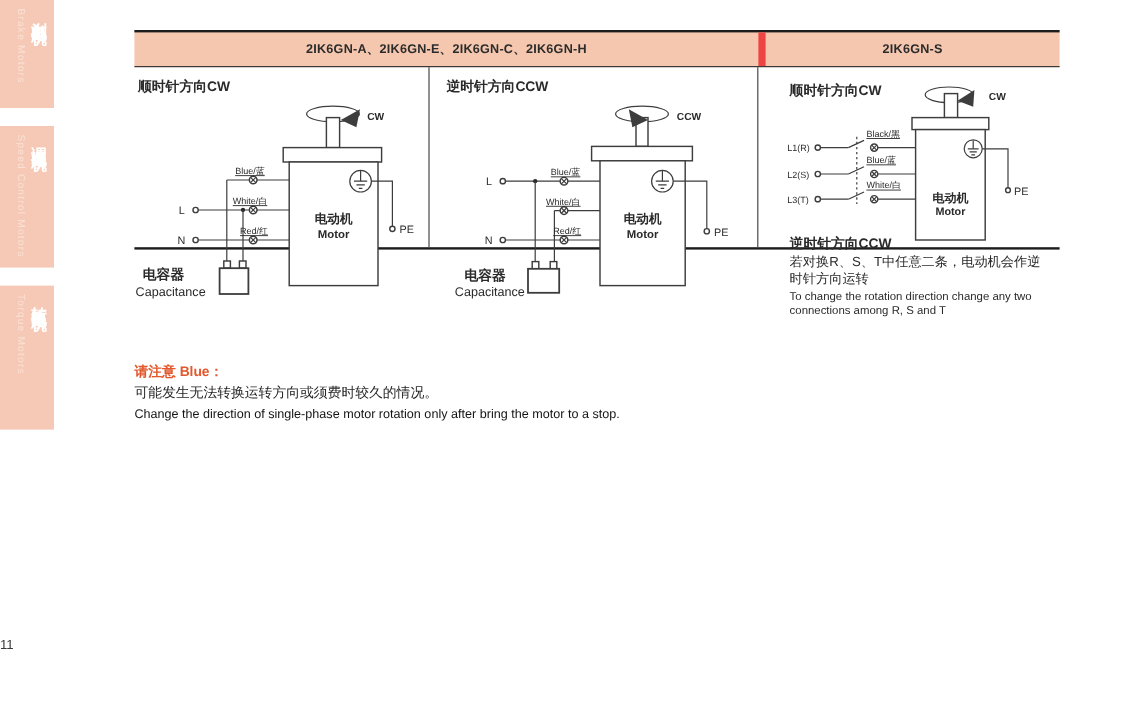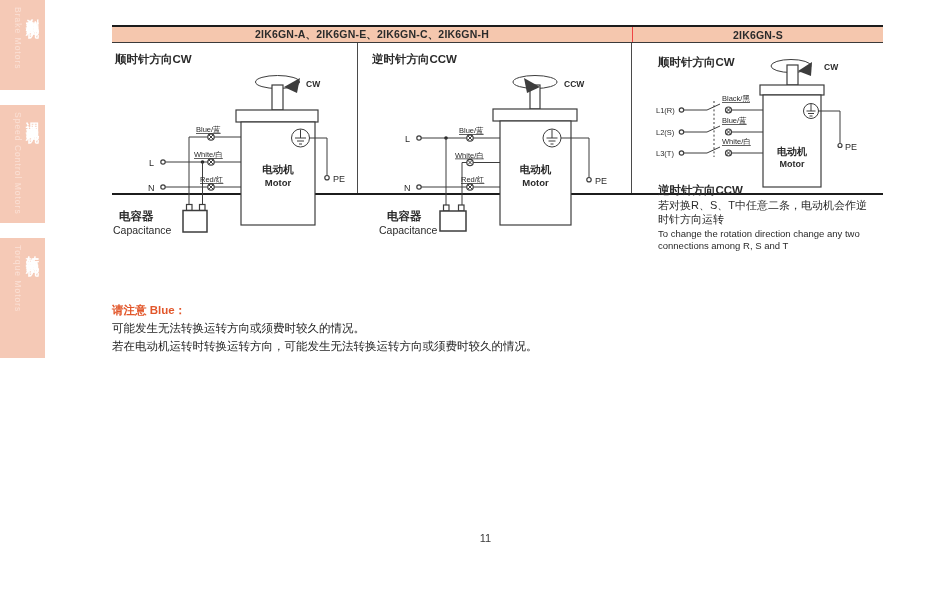--- a/index.html
+++ b/index.html
@@ -8,25 +8,25 @@
 
   
   .side-tab{position:absolute;left:0;width:45px;background:#f5c9b6;
             writing-mode:vertical-rl;box-sizing:border-box;padding:7px 5px 0 0;}
   .side-tab .zh{font-size:13px;font-weight:700;color:#ffffff;letter-spacing:2px;line-height:1.25;}
   .side-tab .en{font-size:8.5px;color:#fbe0d5;letter-spacing:1px;line-height:1.6;}
 
   
   .doc-table{position:absolute;left:112px;top:25px;width:771px;box-sizing:border-box;}
   .tbl-header{display:flex;border-top:2px solid #1c1c1c;border-bottom:1px solid #3a3a3a;
-              background:#f5c7ae;height:18px;box-sizing:border-box;}
+              background:#f5c7ae;height:31px;box-sizing:border-box;}
   .tbl-header .cell{display:flex;align-items:center;justify-content:center;
                     font-size:10.5px;font-weight:600;color:#2b2b2b;letter-spacing:.2px;}
   .cell.c1{width:520px;}
-  .cell.c2{flex:1;border-left:1px solid #ef4444;box-sizing:border-box;}
+  .cell.c2{flex:1;border-left:6px solid #ef4444;box-sizing:border-box;}
   .tbl-body{display:flex;height:152px;border-bottom:2px solid #1c1c1c;box-sizing:border-box;}
   .panel{position:relative;box-sizing:border-box;}
   .panel.p1{width:246px;border-right:1px solid #4a4a4a;}
   .panel.p2{width:274px;border-right:1px solid #4a4a4a;}
   .panel.p3{flex:1;}
   .panel svg{display:block;}
 
   svg .ln{stroke:#3d3d3d;stroke-width:1;fill:none;}
   svg .shape{stroke:#3d3d3d;stroke-width:1.2;fill:#ffffff;}
   svg .t{fill:#2a2a2a;}
@@ -40,22 +40,22 @@
   svg .cen{font-size:10.5px;}
   svg .blk{font-size:11px;font-weight:500;}
   svg .blk-en{font-size:9.5px;}
 
   
   .notes{position:absolute;left:112px;top:302px;width:770px;}
   .notes .n-title{color:#e2572b;font-weight:700;font-size:11.5px;line-height:17px;}
   .notes .n-zh{font-size:11.5px;font-weight:500;color:#1f1f1f;line-height:18px;}
   .notes .n-en{font-size:10.5px;color:#141414;line-height:17px;}
 
-  .page-num{position:absolute;left:0;right:0;top:532px;text-align:center;
-            font-size:11px;color:#3a3a3a;padding-left:21px;}
+  .page-num{position:absolute;left:0;right:0;top:532px;text-align:left;
+            font-size:11px;color:#3a3a3a;}
 </style>
 </head>
 <body>
 
 <div id="page">
 
   <div class="side-tab" style="top:0;height:90px;">
     <div class="zh">刹车电动机</div>
     <div class="en">Brake Motors</div>
   </div>
@@ -279,18 +279,18 @@
           <text class="t blk-en" x="26" y="205.5">connections among R, S and T</text>
         </svg>
       </div>
 
     </div>
   </div>
 
   <div class="notes">
     <div class="n-title">请注意 Blue：</div>
     <div class="n-zh">可能发生无法转换运转方向或须费时较久的情况。</div>
-    <div class="n-zh">若在电动机运转时转换运转方向，可能发生无法转换运转方向或须费时较久的情况。</div>
+    <div class="n-en">Change the direction of single-phase motor rotation only after bring the motor to a stop.</div>
   </div>
 
   <div class="page-num">11</div>
 
 </div>
 
 </body></html>

